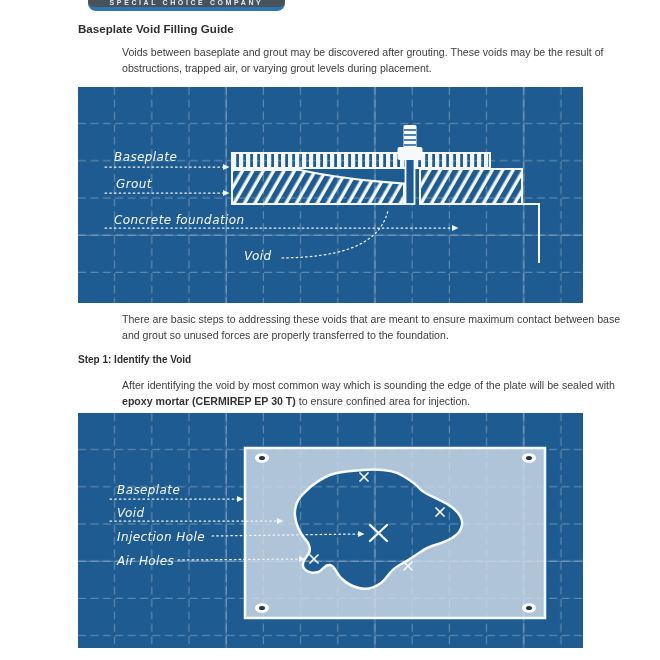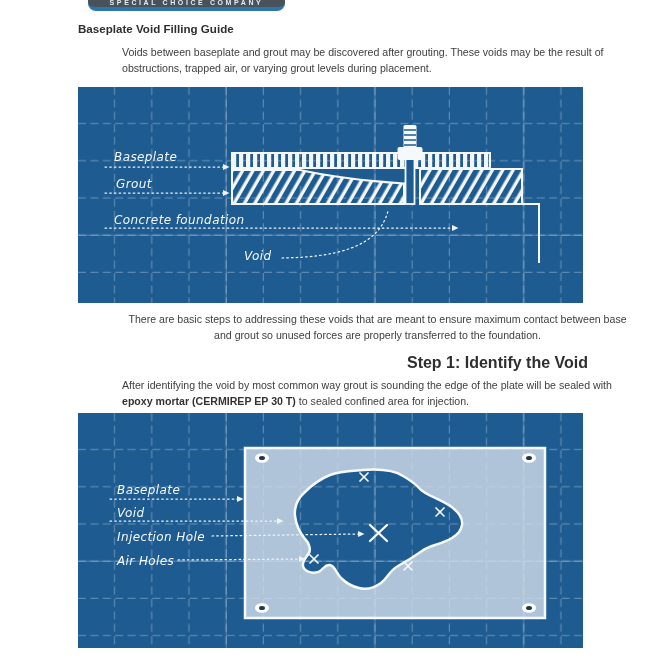--- a/index.html
+++ b/index.html
@@ -23,25 +23,25 @@
   
   .doc-title{
     position:absolute; left:78px; top:22px; width:510px;
     font-size:11.6px; font-weight:bold; color:#2f2f2f;
   }
   .para{
     position:absolute; left:78px; width:511px;
     font-size:10.6px; line-height:15.8px; color:#404040;margin-left:44px;
   }
   .p1{top:45px;}
-  .p2{top:312px;text-align:center;}
+  .p2{top:312px;}
   .p3{top:378px;}
   .step-heading{
     position:absolute; left:78px; top:354px; width:510px;
-    font-size:16px; font-weight:bold; color:#2f2f2f;text-align:right;
+    font-size:10px; font-weight:bold; color:#2f2f2f;
   }
   .bold-inline{font-weight:bold; color:#333;}
   
   .blueprint{
     position:absolute; left:78px;
     box-shadow:inset 0 0 55px rgba(5,35,70,.38);
     text-align:center;
   }
   .d1{top:87px;  width:505px; height:216px;}
   .d2{top:413px; width:505px; height:235px;}
@@ -123,21 +123,21 @@
         <text class="bp-label" x="166" y="173">Void</text>
         <path class="leader" d="M 204 171 C 255 170 300 162 310 124"></path>
       </g>
     </svg>
   </div>
 
   <div class="para p2">There are basic steps to addressing these voids that are meant to ensure maximum contact between base and grout so unused forces are properly transferred to the foundation.</div>
 
   <div class="step-heading">Step 1: Identify the Void</div>
 
-  <div class="para p3"><span>After identifying the void by most common way grout is sounding the edge of the plate will be sealed with </span><span class="bold-inline">epoxy mortar (CERMIREP EP 30 T)</span><span> to sealed confined area for injection.</span></div>
+  <div class="para p3"><span>After identifying the void by most common way which is sounding the edge of the plate will be sealed with </span><span class="bold-inline">epoxy mortar (CERMIREP EP 30 T)</span><span> to ensure confined area for injection.</span></div>
 
   <div class="blueprint d2">
     <svg width="505" height="235" viewBox="0 0 505 235">
       <rect x="0" y="0" width="505" height="235" fill="#1e5b91"></rect>
       <rect x="-8" y="-10" width="521" height="250" fill="url(#bpgrid)"></rect>
       <rect x="-8" y="-10" width="521" height="250" fill="url(#bpgridmajor)"></rect>
 
       <path fill-rule="evenodd" fill="#cfdce8" fill-opacity="0.82" stroke="#f6f9fc" stroke-width="2.5" d="M 167 35 H 467 V 205 H 167 Z
                M 285 57
                C 299 56 316 57 325 63

